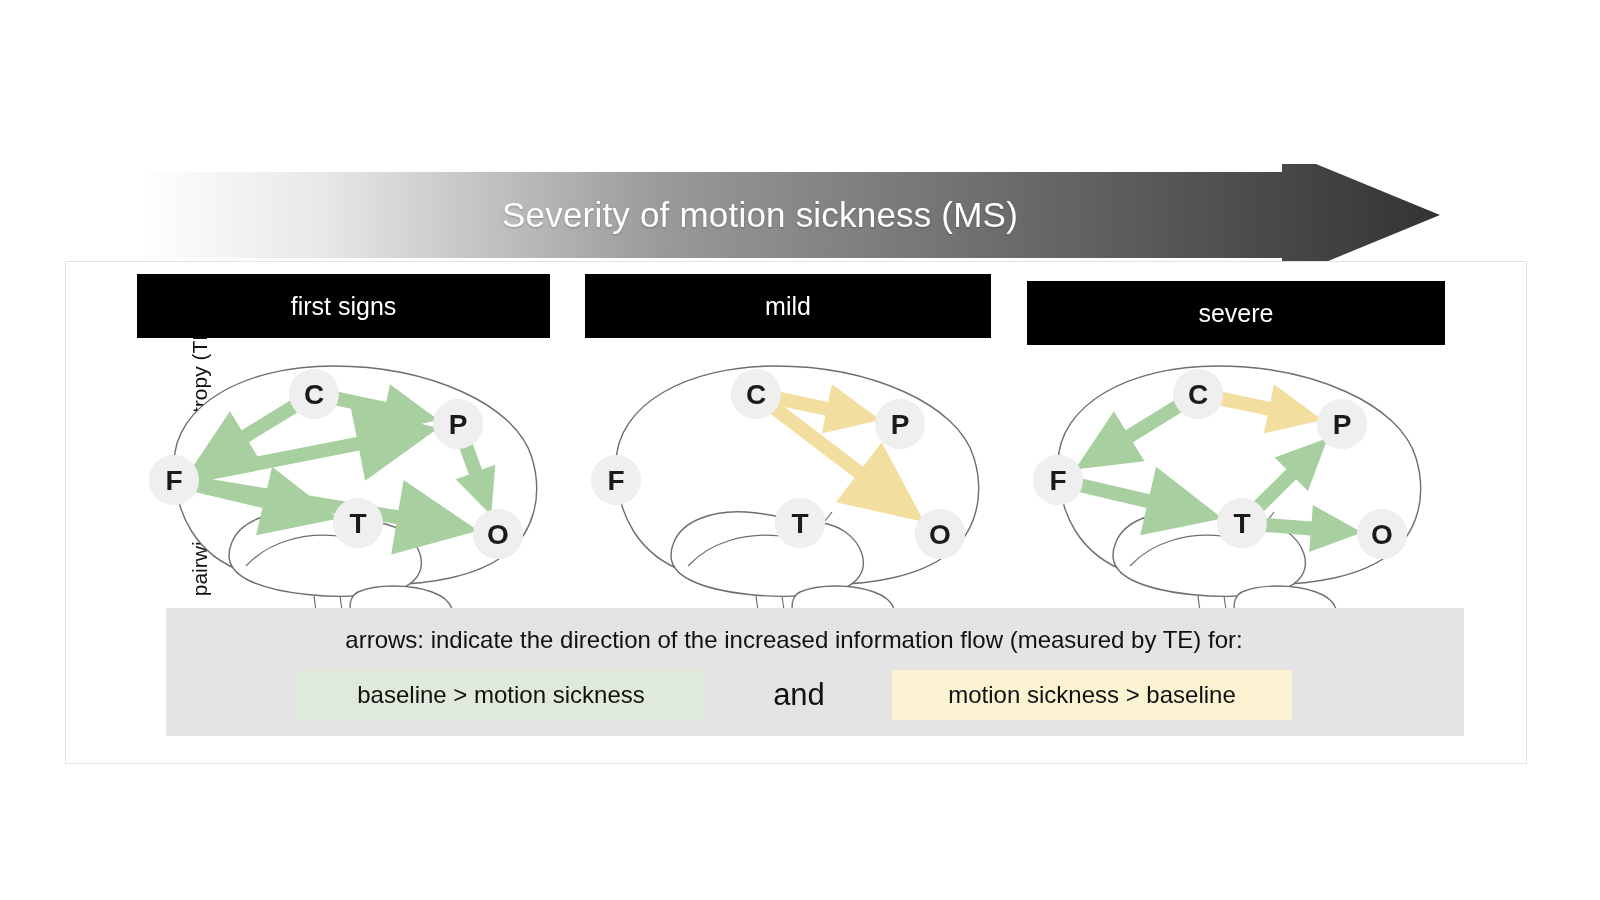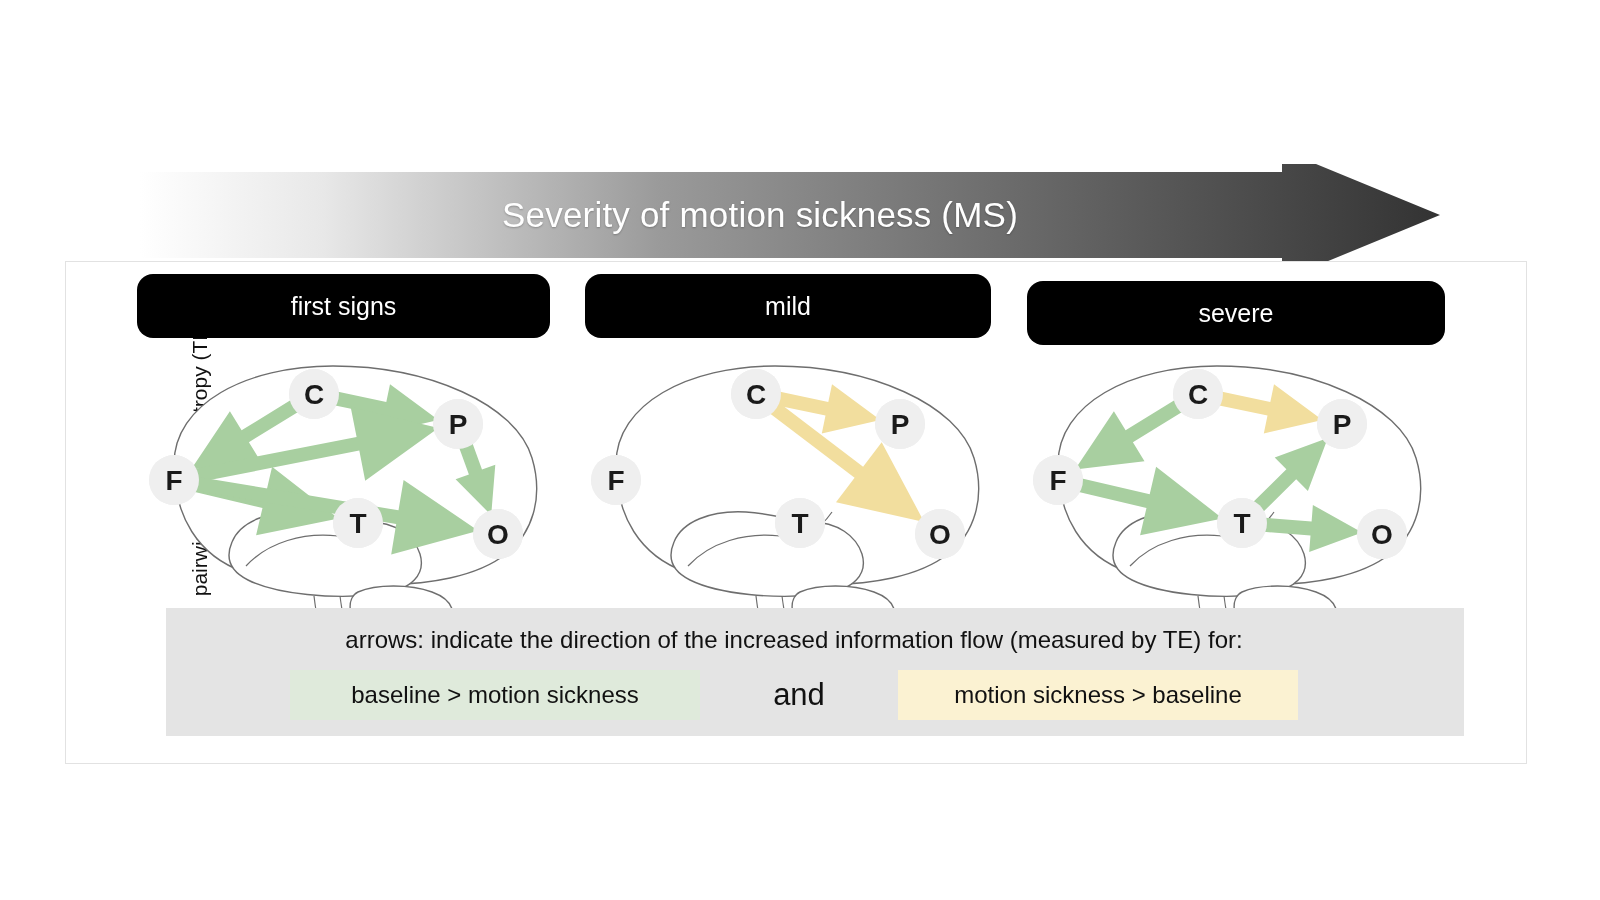--- a/index.html
+++ b/index.html
@@ -20,38 +20,38 @@
          border:1px solid #e2e2e2;background:#ffffff;box-sizing:border-box;}
 
   
   .ylabel{position:absolute;left:-10px;top:430px;width:420px;
           transform:rotate(-90deg);transform-origin:center center;
           text-align:center;font-size:21px;color:#111;}
 
   
   .hdr{position:absolute;top:258px;height:64px;background:#000000;
        display:flex;align-items:center;justify-content:center;
-       color:#ffffff;font-size:25px;border-radius:16px;}
+       color:#ffffff;font-size:25px;}
   .hdr.h1{left:137px;width:413px;}
   .hdr.h2{left:585px;width:406px;}
   .hdr.h3{left:1027px;width:418px;margin-top:7px;}
 
   
   .brain{position:absolute;top:330px;width:440px;height:290px;}
   .brain.b1{left:128px;}
   .brain.b2{left:570px;}
   .brain.b3{left:1012px;}
 
   
   .legend{position:absolute;left:166px;top:592px;width:1256px;height:128px;
           background:#e4e4e4;padding-left:42px;}
   .legend-line1{position:absolute;left:0;top:18px;width:1256px;text-align:center;
                 font-size:24px;color:#111;}
   .legend-row{position:absolute;left:0;top:62px;width:1256px;height:50px;
-              display:flex;align-items:center;justify-content:center;gap:14px;}
+              display:flex;align-items:center;justify-content:center;gap:8px;}
   .chip{display:flex;align-items:center;justify-content:center;
         height:50px;font-size:24px;color:#111;}
   .chip.green{background:#dfeadb;width:410px;}
   .chip.yellow{background:#fbf2d2;width:400px;text-align:right;}
   .and{width:170px;text-align:center;font-size:31px;color:#111;}
 </style>
 </head>
 <body>
 
 <div id="stage">

